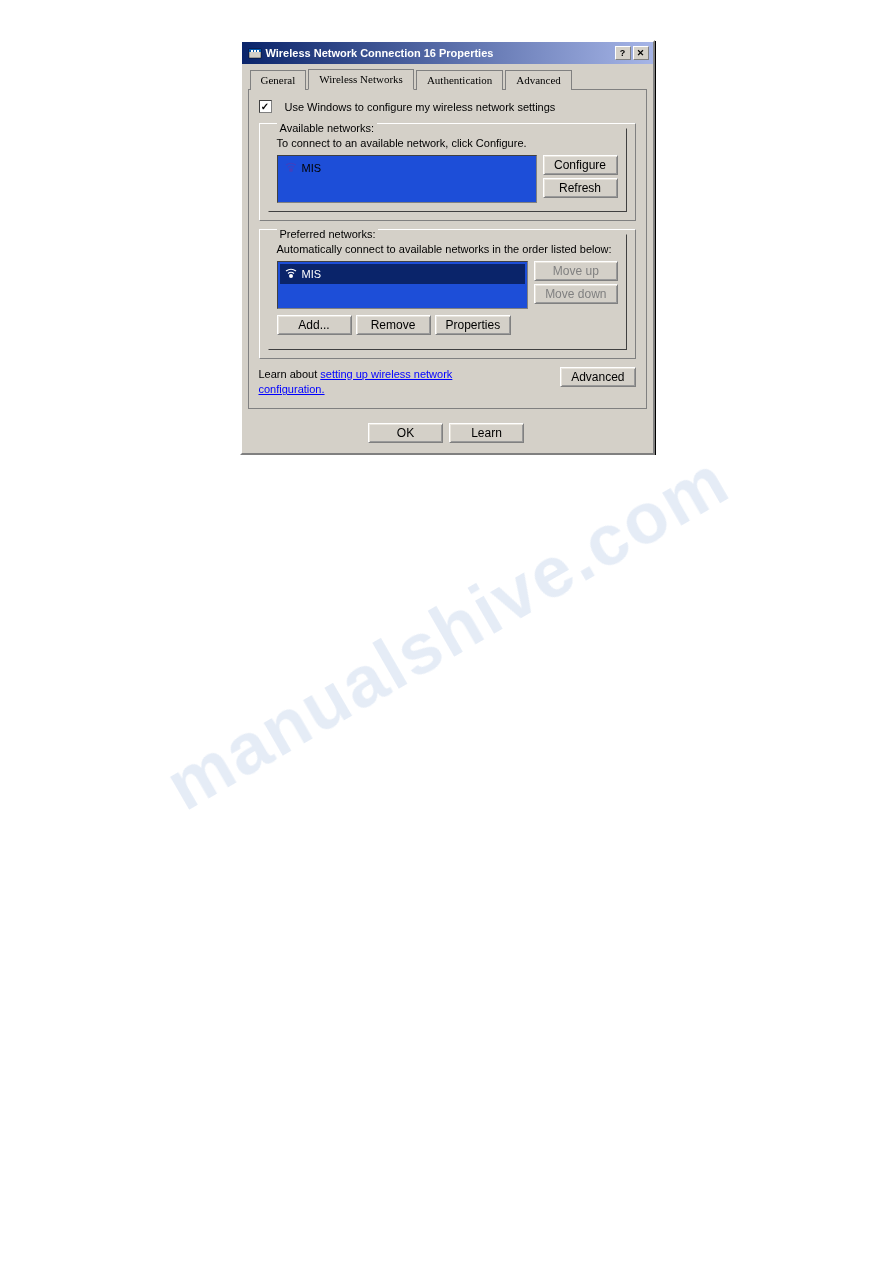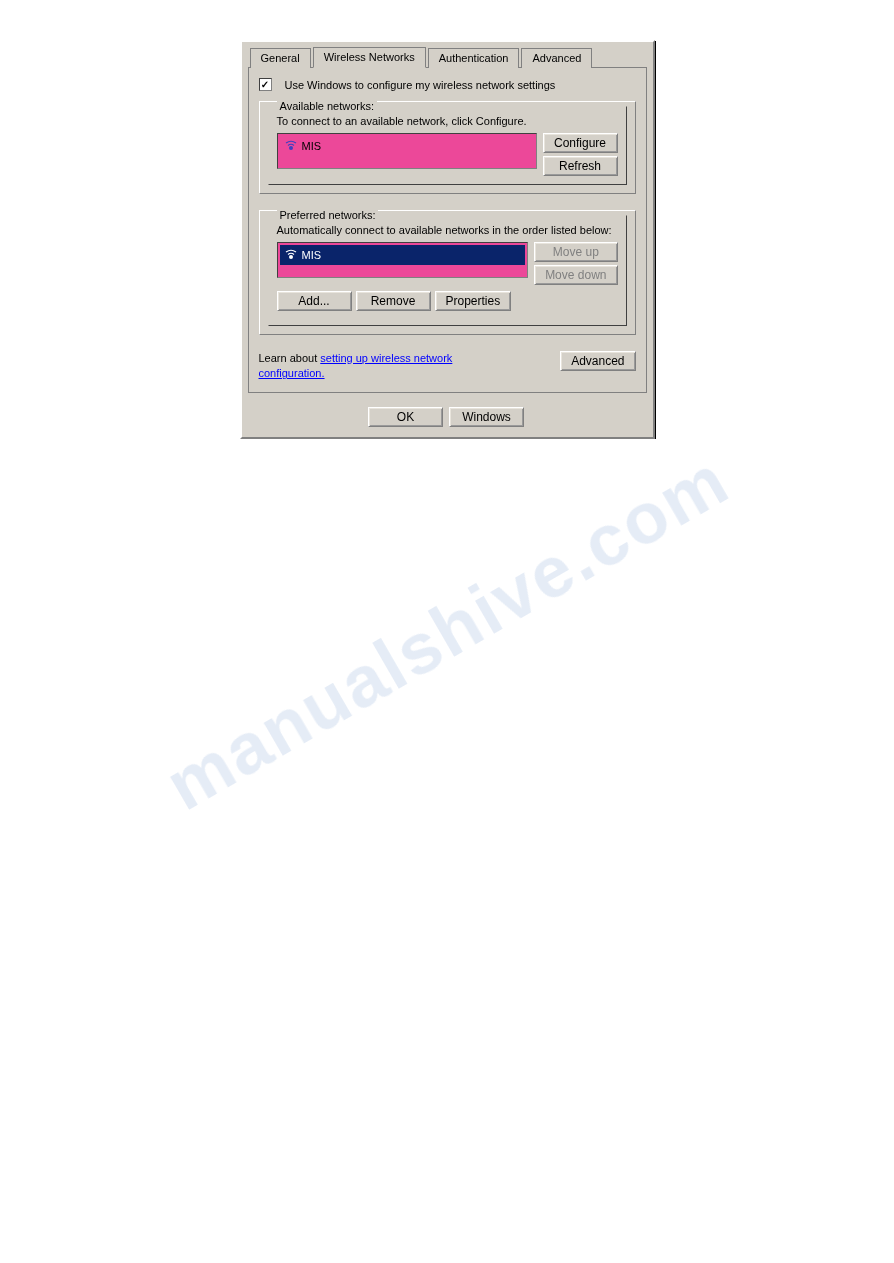--- a/index.html
+++ b/index.html
@@ -95,20 +95,21 @@
 
     .tab {
       padding: 3px 10px 4px 10px;
       background: #d4d0c8;
       border: 1px solid #808080;
       border-bottom: none;
       cursor: pointer;
       font-size: 11px;
       position: relative;
       top: 1px;
+      font-family: Liberation Serif, serif;
     }
 
     .tab.active {
       background: #d4d0c8;
       border: 1px solid #808080;
       border-bottom: 1px solid #d4d0c8;
       z-index: 2;
       font-weight: normal;
     }
 
@@ -147,21 +148,21 @@
       font-weight: bold;
       color: #000000;
       line-height: 1;
     }
 
     
     .group-box {
       border: 1px solid #808080;
       border-top-color: #ffffff;
       border-left-color: #ffffff;
-      margin-bottom: 16px;
+      margin-bottom: 8px;
       padding: 4px 8px 8px 8px;
       position: relative;
     }
 
     .group-box-inner {
       border: 1px solid #404040;
       border-top-color: #d4d0c8;
       border-left-color: #d4d0c8;
       padding: 4px 8px 8px 8px;
       position: relative;
@@ -177,25 +178,25 @@
     }
 
     .group-description {
       font-size: 11px;
       margin-bottom: 6px;
       margin-top: 4px;
     }
 
     
     .listbox {
-      background: #ec4899;
+      background: #1d4ed8;
       border: 1px solid #808080;
       border-top-color: #404040;
       border-left-color: #404040;
-      height: 36px;
+      height: 48px;
       overflow: hidden;
       padding: 2px;
     }
 
     .listbox-item {
       display: flex;
       align-items: center;
       gap: 4px;
       padding: 2px 4px;
       cursor: pointer;
@@ -297,20 +298,38 @@
       min-width: 75px;
     }
   </style>
 </head>
 <body>
 
 <div class="watermark">manualshive.com</div>
 
 <div class="dialog-window">
 
+  <div class="title-bar">
+    <div class="title-bar-left">
+      <div class="title-bar-icon">
+        <svg width="14" height="14" viewBox="0 0 14 14">
+          <rect x="1" y="3" width="12" height="9" fill="#d4d0c8" stroke="#000" stroke-width="0.5"></rect>
+          <rect x="1" y="3" width="12" height="3" fill="#0055aa"></rect>
+          <rect x="3" y="4" width="2" height="2" fill="#ffffff"></rect>
+          <rect x="6" y="4" width="2" height="2" fill="#ffffff"></rect>
+          <rect x="9" y="4" width="2" height="2" fill="#ffffff"></rect>
+        </svg>
+      </div>
+      <span>Wireless Network Connection 16 Properties</span>
+    </div>
+    <div class="title-bar-buttons">
+      <button class="title-btn">?</button>
+      <button class="title-btn">✕</button>
+    </div>
+  </div>
 
   <div class="tab-strip">
     <div class="tab">
       <span>General</span>
     </div>
     <div class="tab active">
       <span>Wireless Networks</span>
     </div>
     <div class="tab">
       <span>Authentication</span>
@@ -389,15 +408,15 @@
         <span> </span>
         <span class="link-text">setting up wireless network configuration.</span>
       </div>
       <button class="win-btn win-btn-wide">Advanced</button>
     </div>
 
   </div>
 
   <div class="dialog-footer">
     <button class="win-btn win-btn-ok">OK</button>
-    <button class="win-btn">Windows</button>
+    <button class="win-btn">Learn</button>
   </div>
 </div>
 
 </body></html>

